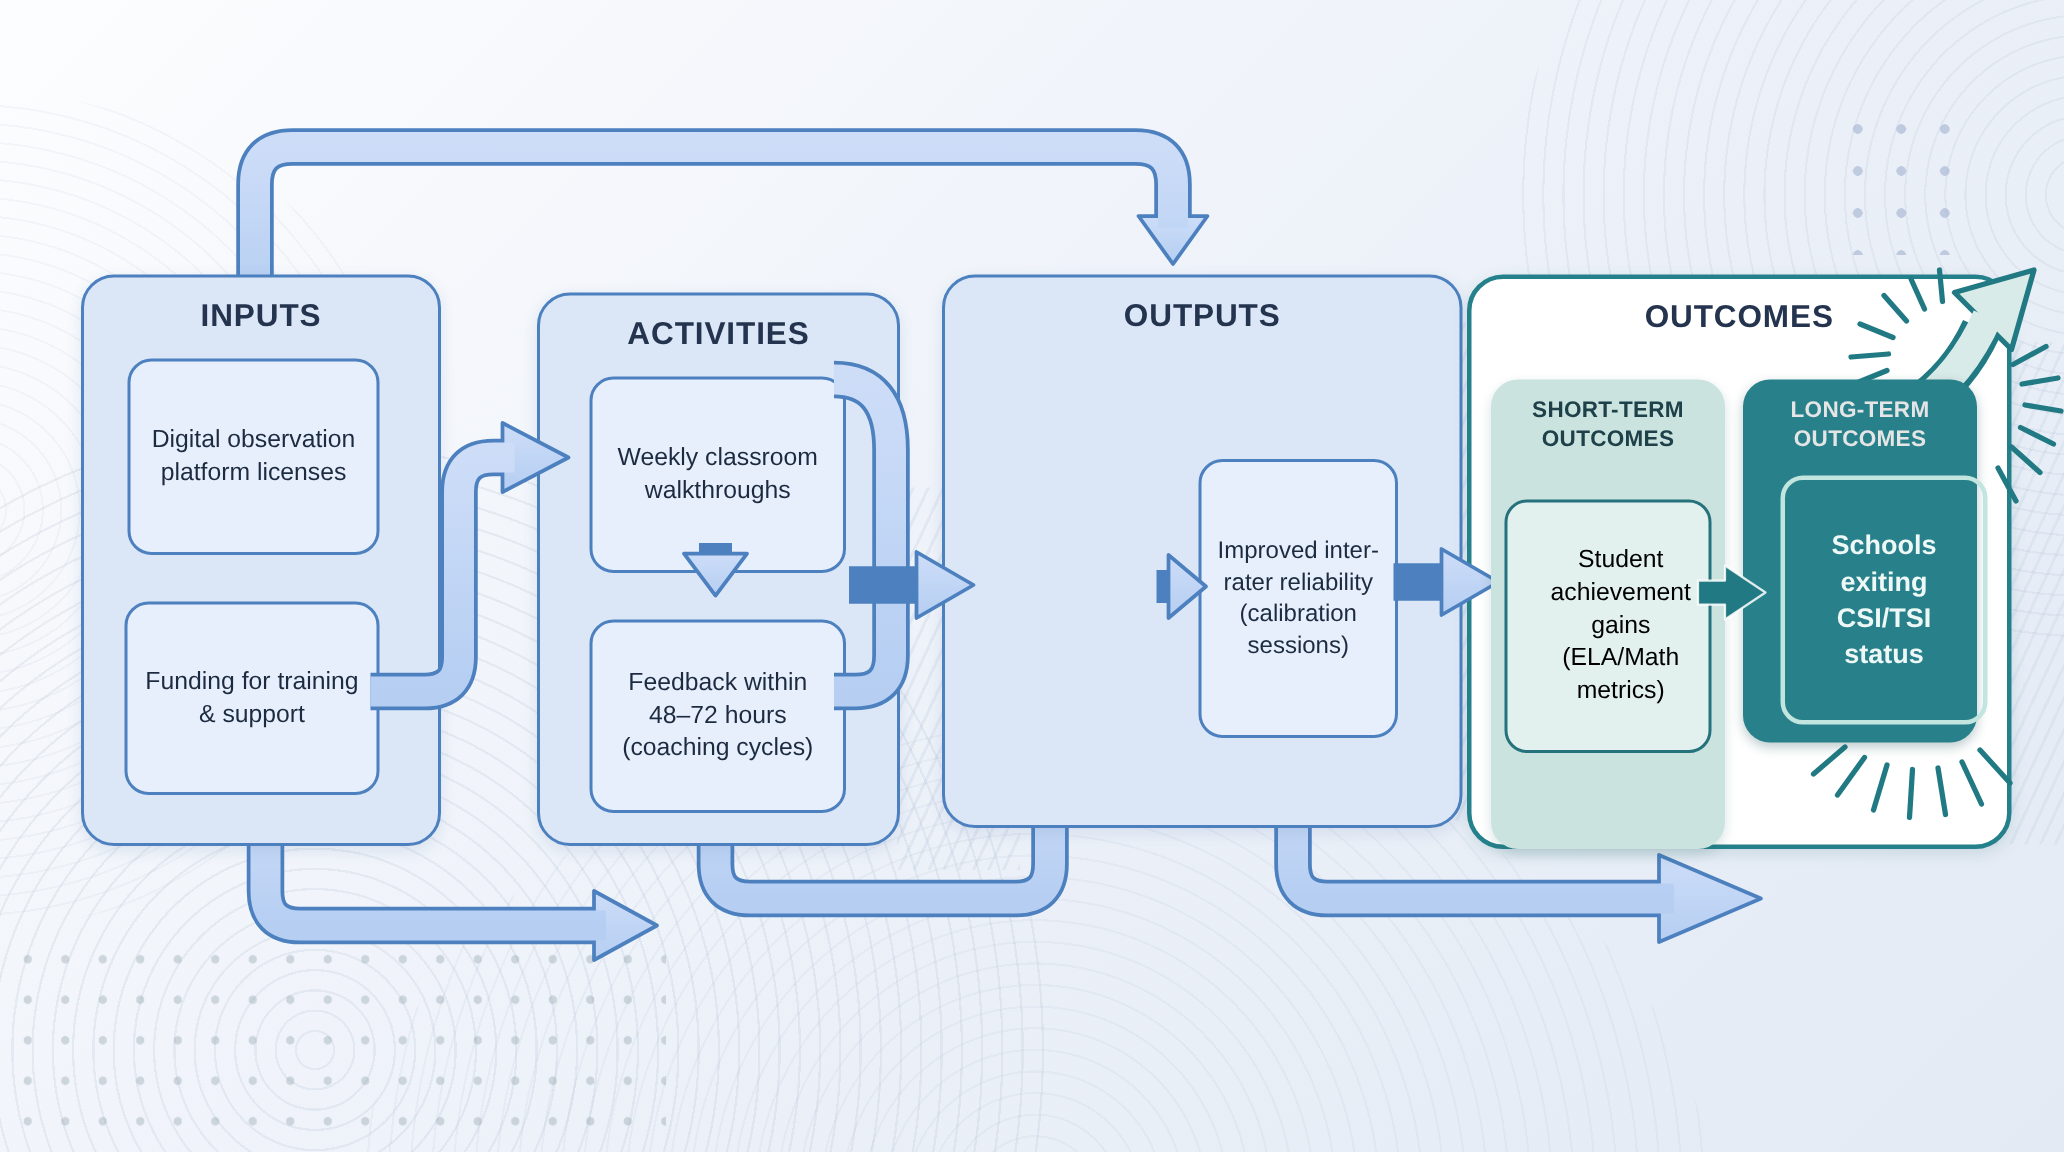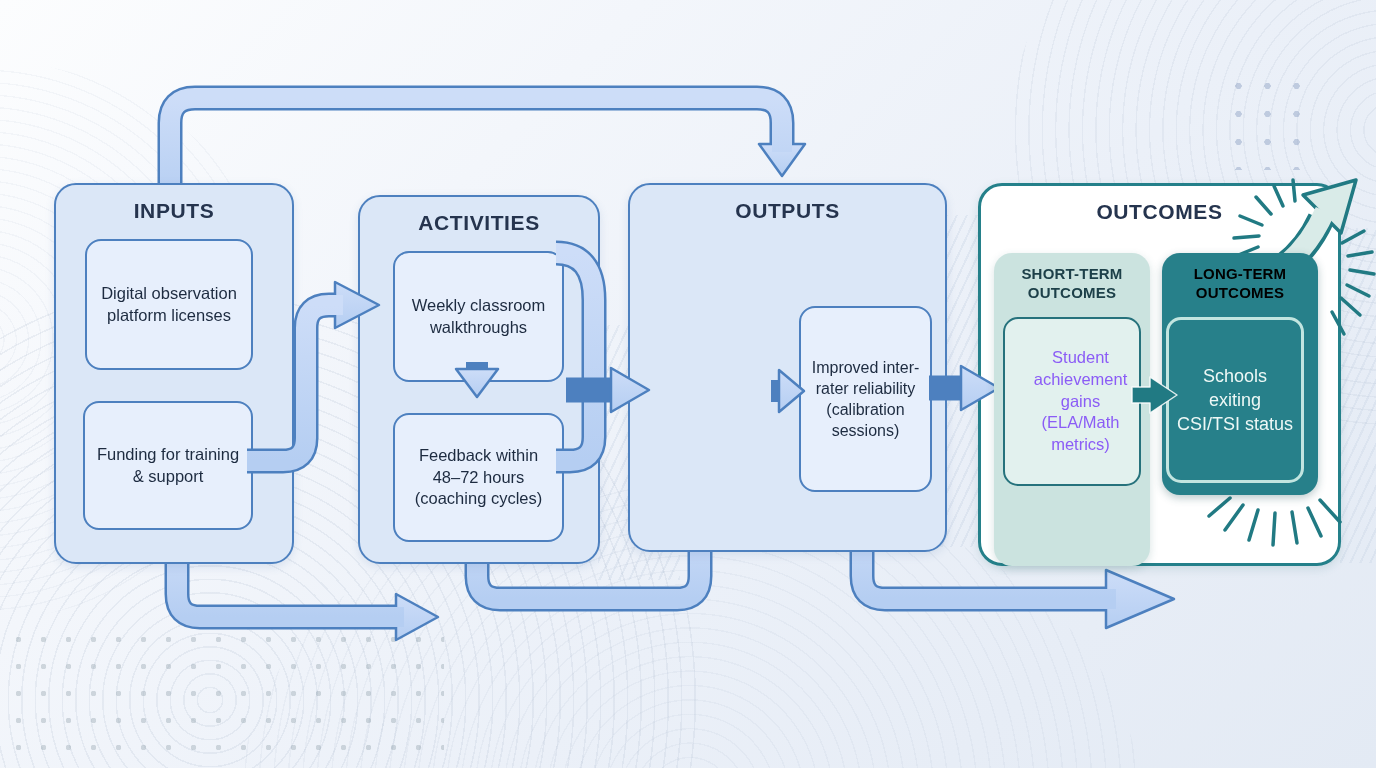--- a/index.html
+++ b/index.html
@@ -46,27 +46,27 @@
     box-shadow:0 3px 10px rgba(40,110,115,.15);}
 
   .oc{position:absolute;border-radius:18px;box-sizing:border-box;}
   #short-container{left:994px;top:253px;width:156px;height:313px;background:#cbe3df;
     box-shadow:0 3px 8px rgba(40,100,100,.18);}
   #long-container{left:1162px;top:253px;width:156px;height:242px;background:#27808a;
     box-shadow:0 3px 8px rgba(30,80,85,.3);}
   .oc-title{margin-top:11px;text-align:center;font-size:15px;font-weight:700;
     line-height:1.28;letter-spacing:.2px;}
   #short-container .oc-title{color:#1d4049;}
-  #long-container .oc-title{color:#000000;}
+  #long-container .oc-title{color:#e5e5e5;}
   .oc-box{position:absolute;border-radius:15px;display:flex;align-items:center;justify-content:center;
     text-align:center;box-sizing:border-box;padding:6px;}
-  #short-box{left:9px;top:64px;width:138px;height:169px;background:#e2f1ee;
-    border:2.5px solid #26727c;font-size:16.5px;line-height:1.32;color:#8b5cf6;padding-left:23px;}
-  #long-box{left:4px;top:64px;width:138px;height:166px;background:transparent;
-    border:3px solid #c2e5e0;font-size:18px;font-weight:400;line-height:1.35;color:#eef8f6;}
+  #short-box{left:9px;top:80px;width:138px;height:169px;background:#e2f1ee;
+    border:2.5px solid #26727c;font-size:16.5px;line-height:1.32;color:#000000;padding-left:23px;}
+  #long-box{left:25px;top:64px;width:138px;height:166px;background:transparent;
+    border:3px solid #c2e5e0;font-size:18px;font-weight:700;line-height:1.35;color:#eef8f6;}
 </style>
 </head>
 <body>
 
 <div class="stage">
 
   <div class="deco rings" id="waves-bl"></div>
   <div class="deco rings" id="waves-c"></div>
   <div class="deco rings" id="waves-tr"></div>
   <div class="deco rings" id="waves-l"></div>
@@ -110,21 +110,21 @@
     <div class="bbox" style="left:27px;top:216px;width:170px;height:129px;">Funding for training &amp; support</div>
     <div class="bbox" style="left:29px;top:54px;width:168px;height:131px;">Digital observation platform licenses</div>
   </div>
 
   <div class="panel" style="left:358px;top:195px;width:238px;height:365px;">
     <div class="panel-title">ACTIVITIES</div>
     <div class="bbox" style="left:33px;top:54px;width:171px;height:131px;">Weekly classroom walkthroughs</div>
     <div class="bbox" style="left:33px;top:216px;width:171px;height:129px;">Feedback within 48–72 hours (coaching cycles)</div>
   </div>
 
-  <div class="panel" style="left:628px;top:183px;width:315px;height:365px;">
+  <div class="panel" style="left:628px;top:183px;width:315px;height:365px;padding-left:28px;">
     <div class="panel-title">OUTPUTS</div>
     <div class="bbox narrow" style="left:169px;top:121px;width:133px;height:186px;">Improved inter-rater reliability (calibration sessions)</div>
   </div>
 
   <div class="panel" id="outcomes-panel" style="left:978px;top:183px;width:357px;height:377px;">
     <div class="panel-title">OUTCOMES</div>
   </div>
 
   <svg class="layer" width="1376" height="768" viewBox="0 0 1376 768">
     <g>

